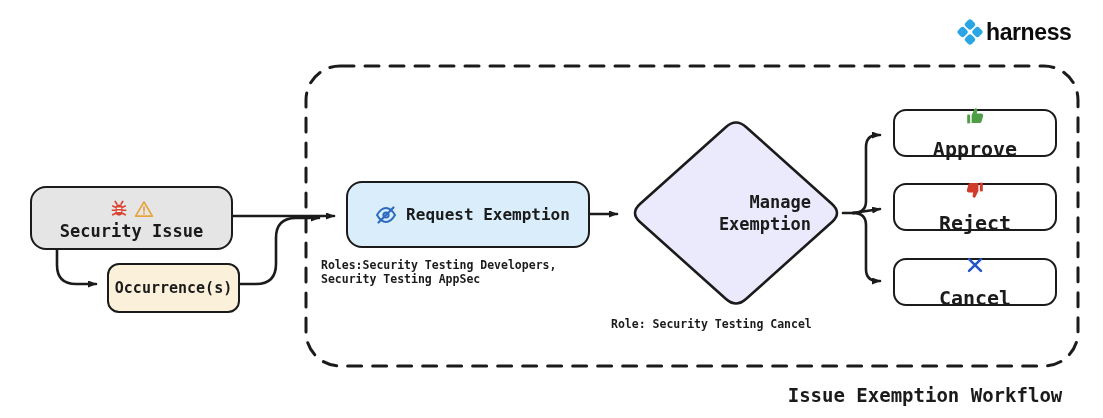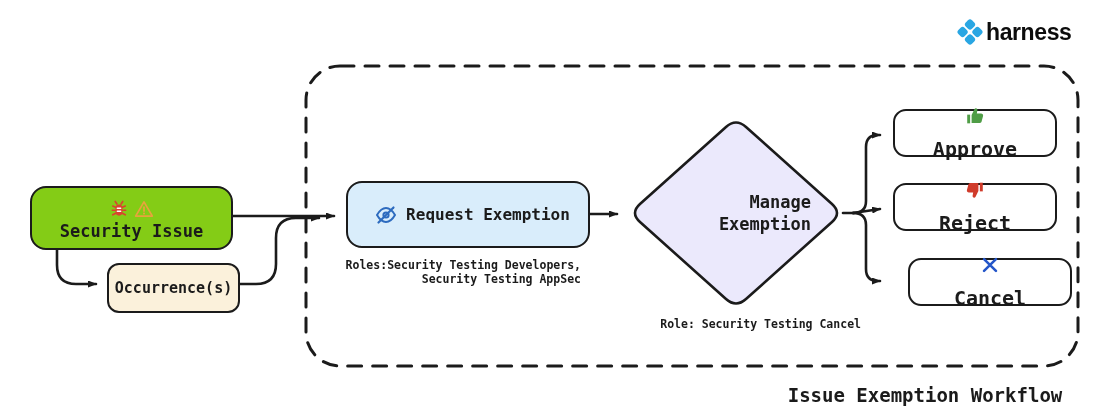--- a/index.html
+++ b/index.html
@@ -20,52 +20,52 @@
     position: absolute;
     border: 2.5px solid #1b1b1b;
     display: flex;
     align-items: center;
     justify-content: center;
     font-weight: 700;
     background: #fff;
   }
   .node-security-issue {
     left: 30px; top: 186px; width: 203px; height: 64px;
-    border-radius: 16px; background: #84cc16;
+    border-radius: 16px; background: #e5e5e5;
     flex-direction: column; gap: 2px; padding-top: 4px;
     font-size: 17px;
   }
   .icon-row { display:flex; gap:5px; align-items:center; }
   .node-occurrences {
     left: 107px; top: 263px; width: 133px; height: 50px;
     border-radius: 12px; background: #fbf1db; font-size: 15px;
   }
   .node-request-exemption {
     left: 346px; top: 181px; width: 244px; height: 67px;
     border-radius: 16px; background: #d9edfb;
     gap: 8px; font-size: 16px; padding-left: 8px;
   }
   .diamond-label {
     position: absolute; left: 661px; top: 191px; width: 150px;
     text-align: right; font-size: 17px; font-weight: 700; line-height: 22px;
   }
   .caption {
-    position: absolute; text-align: right;
+    position: absolute; text-align: left;
     font-size: 11.5px; font-weight: 700; line-height: 13.5px; color:#1b1b1b;
   }
   .caption-roles { left: 321px; top: 259px; width: 260px; }
   .caption-role  { left: 611px; top: 318px; width: 250px; }
   .action-node {
     left: 893px; width: 164px; height: 48px;
     border-radius: 13px; background: #ffffff;
     gap: 10px; font-size: 20px; flex-direction: column;
   }
   .node-approve { top: 109px; }
   .node-reject  { top: 183px; }
-  .node-cancel  { top: 258px; margin-left: 15px; }
+  .node-cancel  { top: 258px; }
   .workflow-caption {
     position: absolute; left: 775px; top: 384px; width: 300px;
     text-align: center; font-size: 19px; font-weight: 700; color: #1b1b1b;
   }
   .brand {
     position: absolute; left: 956px; top: 18px;
     display: flex; align-items: center; gap: 2px;
   }
   .brand-name {
     font-family: "Liberation Sans", sans-serif;

